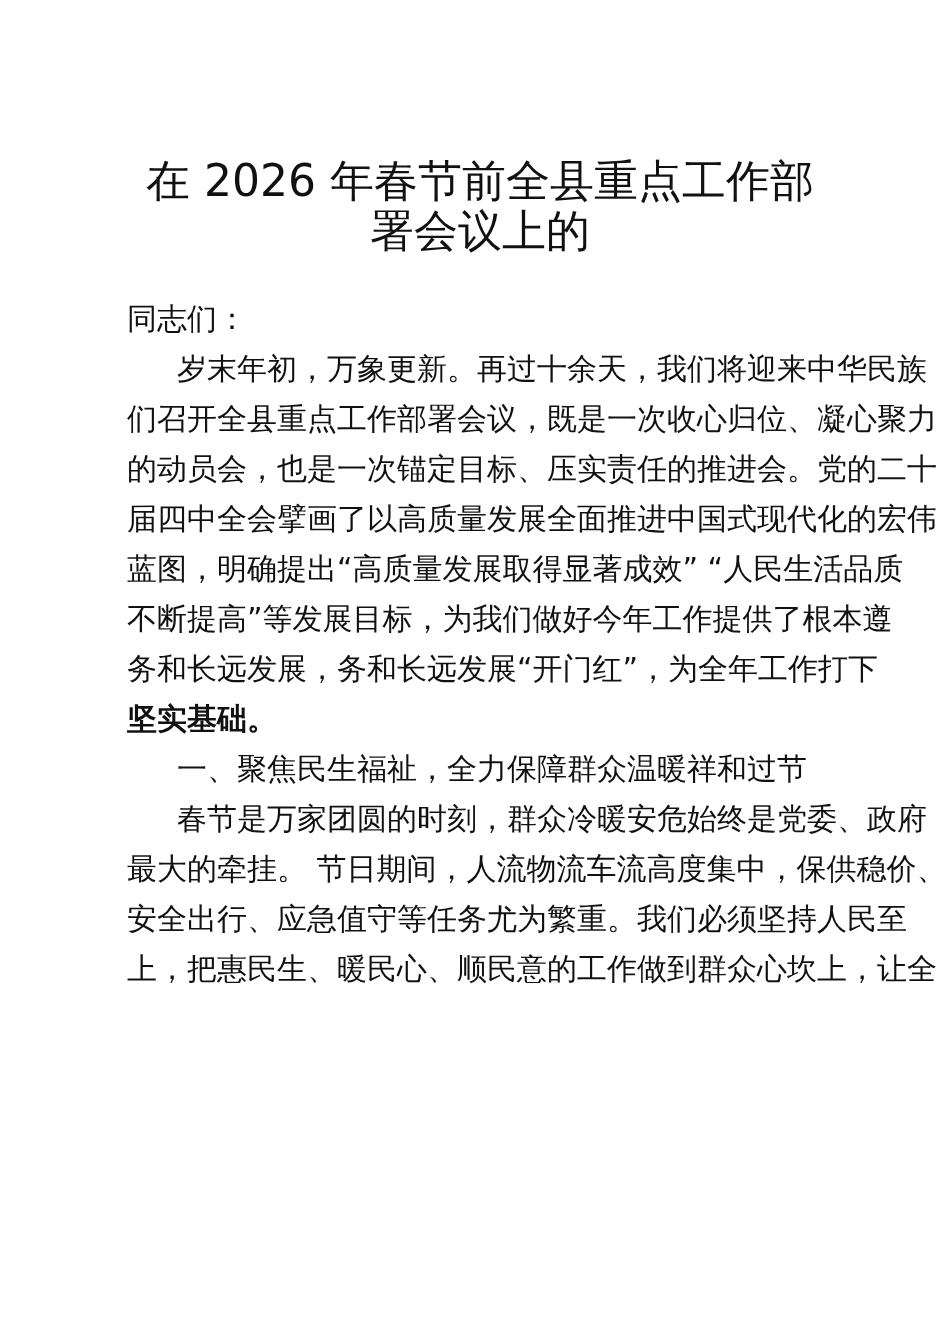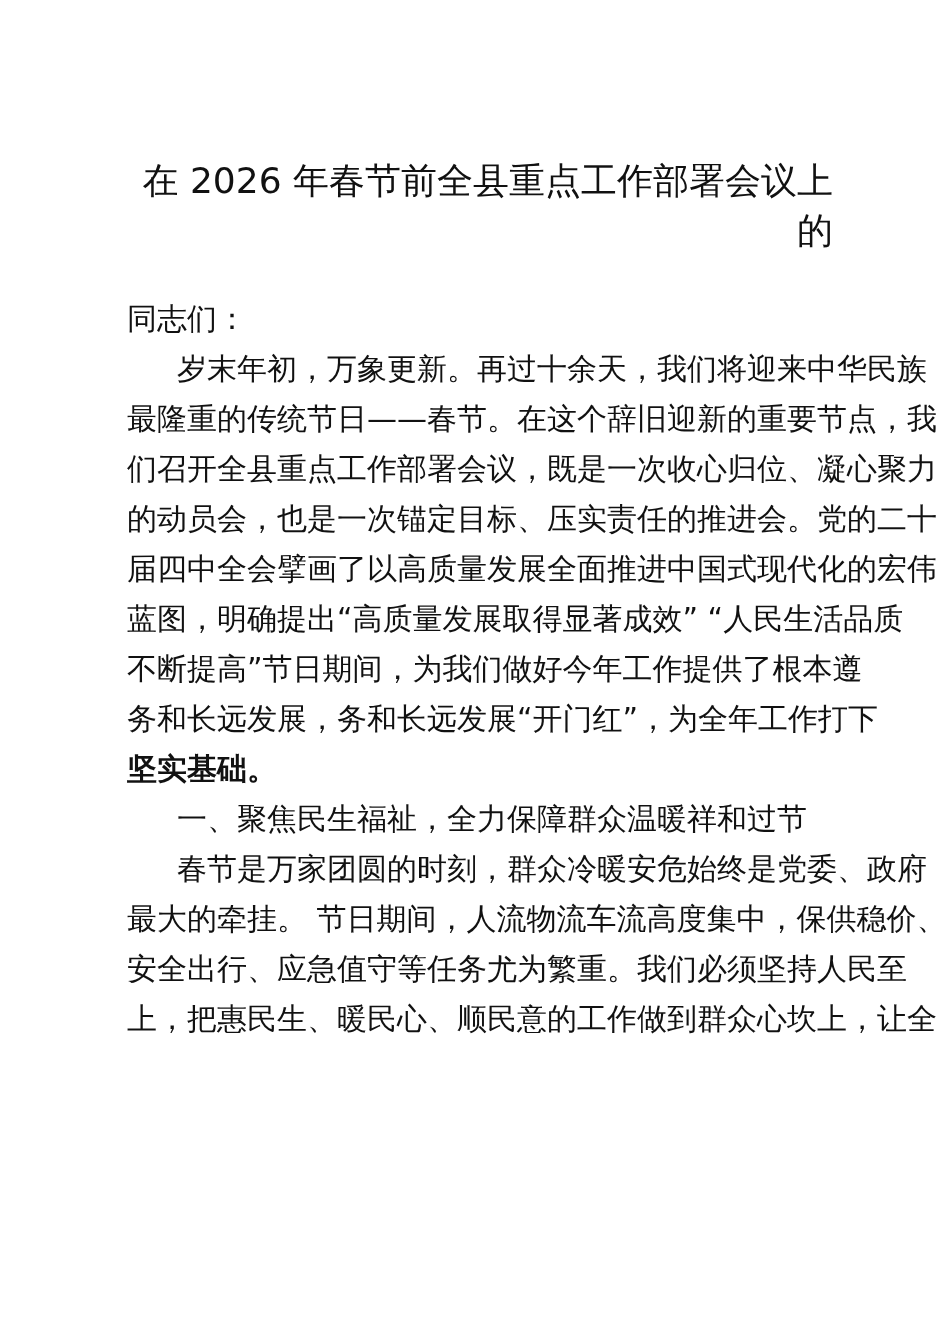--- a/index.html
+++ b/index.html
@@ -15,23 +15,23 @@
       font-family: "DejaVu Sans", "Liberation Sans", sans-serif;
       color: #111111;
     }
     .page {
       position: absolute;
       left: 127px;
       top: 150px;
       width: 706px;
     }
     .title {
-      font-size: 36px;
+      font-size: 44px;
       line-height: 50px;
-      text-align: right;
+      text-align: center;
       margin: 0;
       padding-top: 6px;
       font-weight: normal;
       letter-spacing: 0;
       width: 706px;
     }
     .line {
       font-size: 30px;
       line-height: 50px;
       height: 50px;
@@ -61,26 +61,25 @@
 
 <div class="page">
   <h1 class="title">
     <div>在 2026 年春节前全县重点工作部署会议上的</div>
   </h1>
 
   <div class="line salutation">同志们：</div>
 
   <div>
     <div class="line indent">岁末年初，万象更新。再过十余天，我们将迎来中华民族</div>
-    <div class="line">最隆重的传统节日——春节。在这个辞旧迎新的重要节点，我</div>
     <div class="line">们召开全县重点工作部署会议，既是一次收心归位、凝心聚力</div>
     <div class="line">的动员会，也是一次锚定目标、压实责任的推进会。党的二十</div>
     <div class="line">届四中全会擘画了以高质量发展全面推进中国式现代化的宏伟</div>
     <div class="line">蓝图，明确提出“高质量发展取得显著成效” “人民生活品质</div>
-    <div class="line">不断提高”节日期间，为我们做好今年工作提供了根本遵</div>
+    <div class="line">不断提高”等发展目标，为我们做好今年工作提供了根本遵</div>
     <div class="line">务和长远发展，务和长远发展“开门红”，为全年工作打下</div>
     <div class="line last">坚实基础。</div>
   </div>
 
   <div class="line indent heading">一、聚焦民生福祉，全力保障群众温暖祥和过节</div>
 
   <div>
     <div class="line indent">春节是万家团圆的时刻，群众冷暖安危始终是党委、政府</div>
     <div class="line">最大的牵挂。 节日期间，人流物流车流高度集中，保供稳价、</div>
     <div class="line">安全出行、应急值守等任务尤为繁重。我们必须坚持人民至</div>

